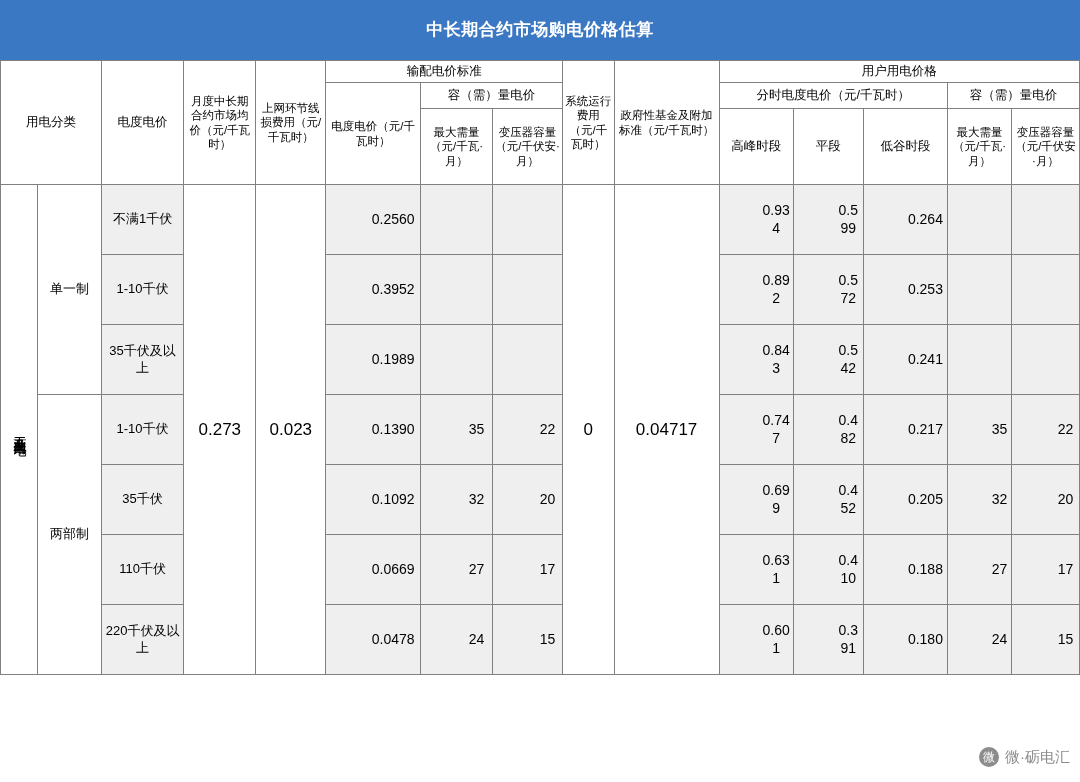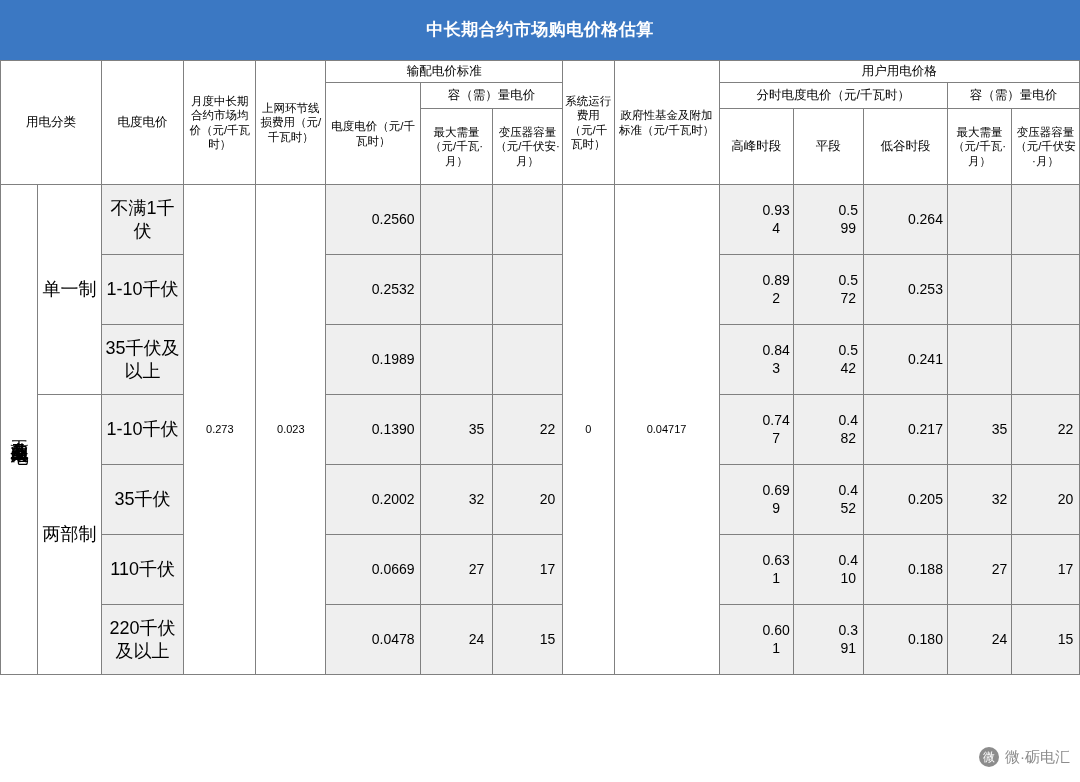--- a/index.html
+++ b/index.html
@@ -35,22 +35,22 @@
   .vert{
     writing-mode:vertical-rl;
     text-orientation:upright;
     margin:0 auto;
     line-height:1.15;
     letter-spacing:1px;
   }
   .vtxt{display:flex;align-items:center;justify-content:center;height:100%;}
   .shade{background:#efefef;}
   .val{font-size:14px;padding-left:42px;}
-  .bigval{font-size:11px;}
-  .lbl-small{font-size:18px;}
+  .bigval{font-size:17px;}
+  .lbl-small{font-size:13px;}
 
   
   .c0{width:36px;}  
   .c1{width:62px;}  
   .c2{width:80px;}  
   .c3{width:70px;}  
   .c4{width:68px;}  
   .c5{width:92px;}  
   .c6{width:70px;}  
   .c7{width:68px;}  
@@ -147,21 +147,21 @@
         <td rowspan="7" class="bigval">0.04717</td>
         <td class="shade val">0.934</td>
         <td class="shade val">0.599</td>
         <td class="shade val">0.264</td>
         <td class="shade val"></td>
         <td class="shade val"></td>
       </tr>
 
       <tr style="height:70px;">
         <td class="shade lbl-small">1-10千伏</td>
-        <td class="shade val">0.2532</td>
+        <td class="shade val">0.3952</td>
         <td class="shade val"></td>
         <td class="shade val"></td>
         <td class="shade val">0.892</td>
         <td class="shade val">0.572</td>
         <td class="shade val">0.253</td>
         <td class="shade val"></td>
         <td class="shade val"></td>
       </tr>
 
       <tr style="height:70px;">
@@ -184,21 +184,21 @@
         <td class="shade val">22</td>
         <td class="shade val">0.747</td>
         <td class="shade val">0.482</td>
         <td class="shade val">0.217</td>
         <td class="shade val">35</td>
         <td class="shade val">22</td>
       </tr>
 
       <tr style="height:70px;">
         <td class="shade lbl-small">35千伏</td>
-        <td class="shade val">0.2002</td>
+        <td class="shade val">0.1092</td>
         <td class="shade val">32</td>
         <td class="shade val">20</td>
         <td class="shade val">0.699</td>
         <td class="shade val">0.452</td>
         <td class="shade val">0.205</td>
         <td class="shade val">32</td>
         <td class="shade val">20</td>
       </tr>
 
       <tr style="height:70px;">

